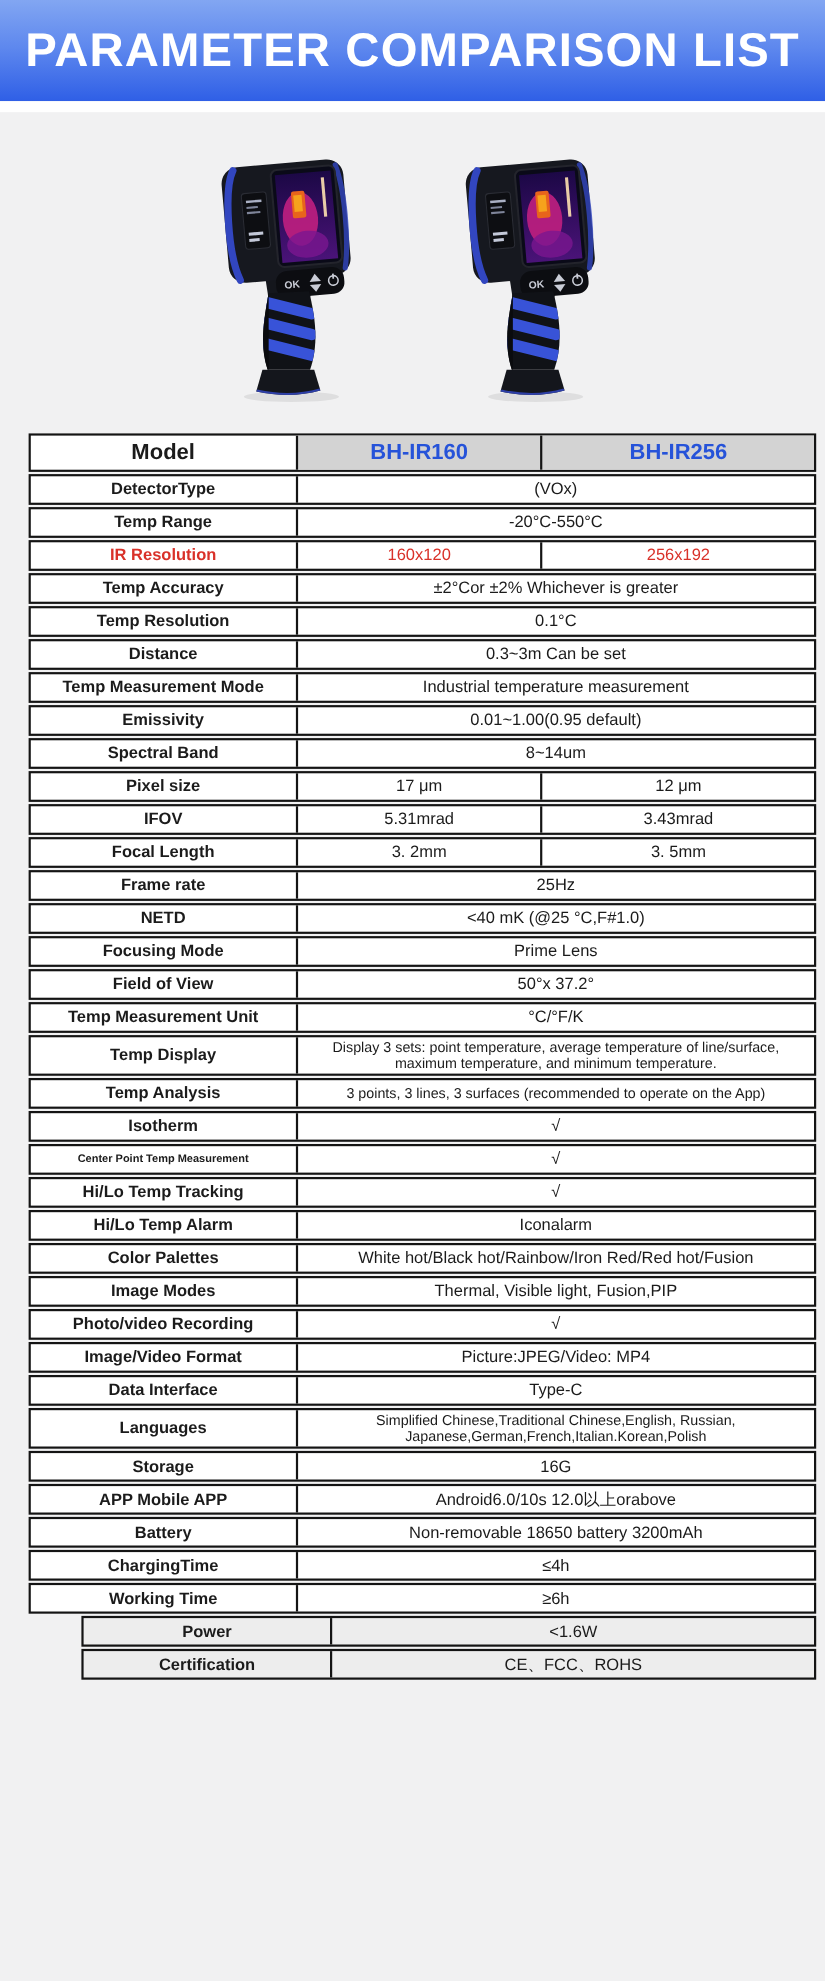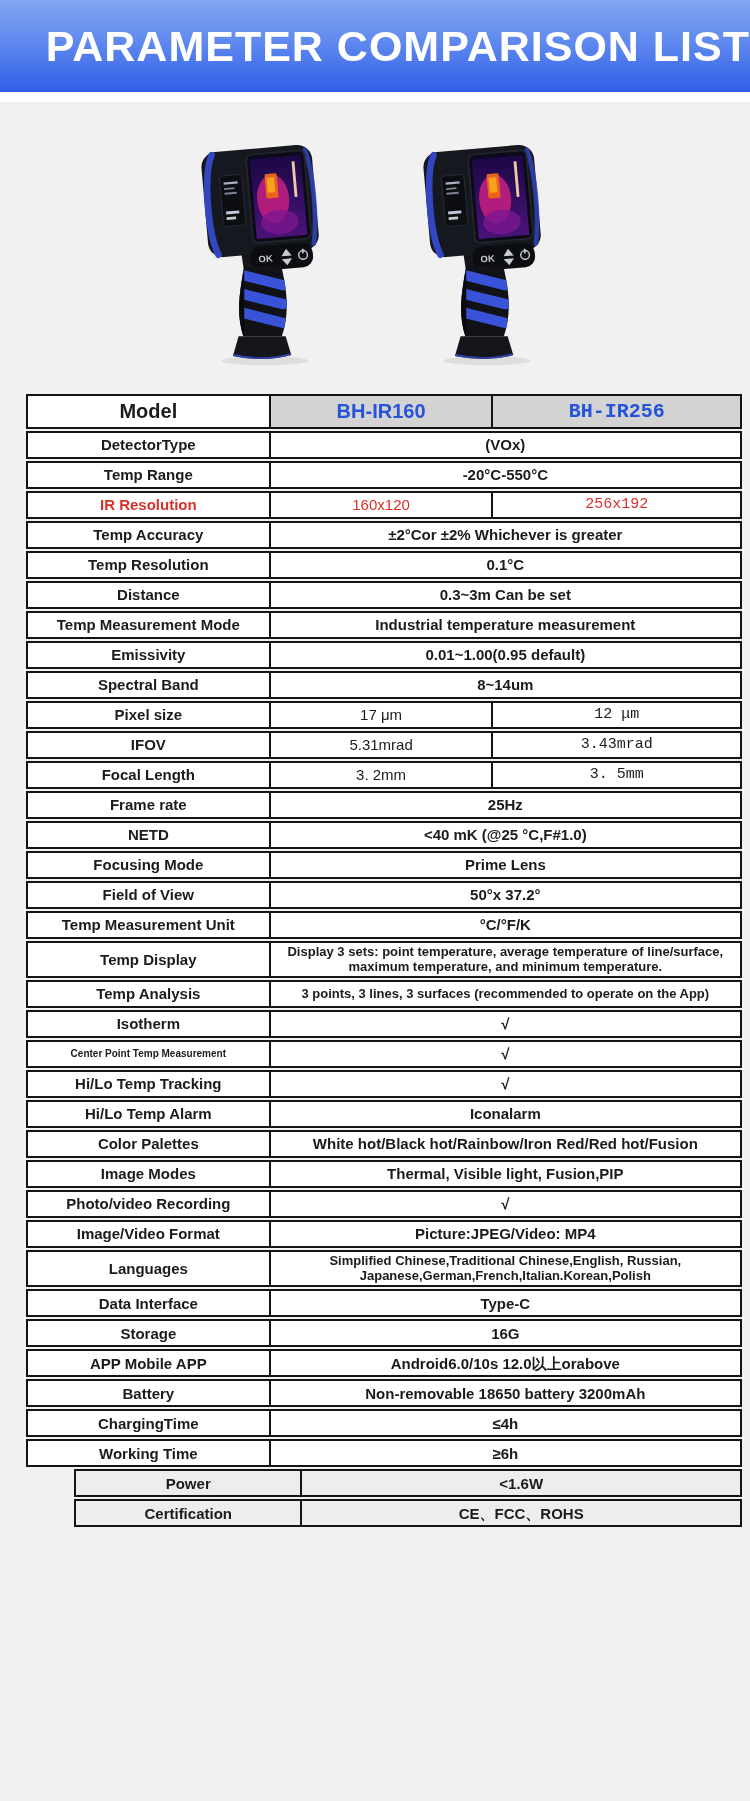--- a/index.html
+++ b/index.html
@@ -7,21 +7,21 @@
     width:750px;
     font-family:"Liberation Sans", sans-serif;
     background:var(--page_bg,#f1f1f2);
   }
   .page { width:750px; min-height:1801px; background:var(--page_bg,#f1f1f2); }
 
   
   .banner {
     height:92px;
     background:linear-gradient(180deg, var(--banner_top,#82a6f2) 0%, #5d87ee 48%, var(--banner_bottom,#2f5fe6) 100%);
-    display:flex; align-items:center; justify-content:flex-end;
+    display:flex; align-items:center; justify-content:center;
   }
   .banner .title {
     color:#ffffff; font-size:43px; font-weight:bold; letter-spacing:1px;
     margin:0; white-space:nowrap;
   }
   .banner-gap { height:10px; background:#ffffff; }
 
   
   .products {
     padding:34px 0 26px 0;
@@ -40,23 +40,23 @@
   }
   .cell {
     box-sizing:border-box;
     display:flex; align-items:center; justify-content:center;
     text-align:center;
     padding:2px 5px;
     font-size:15px; color:#1b1b1b; line-height:1.15;
   }
   .cell + .cell { border-left:2px solid var(--border_black,#141414); }
   .cell.label  { width:33.8%; font-weight:bold; }
-  .cell.merged { width:66.2%;font-weight:bold; }
+  .cell.merged { width:66.2%; }
   .cell.split1 { width:31.3%; }
-  .cell.split2 { width:34.9%;font-family:Liberation Mono, monospace; }
+  .cell.split2 { width:34.9%; }
 
   .header-row { min-height:31px; }
   .header-row .label { font-size:20px; }
   .header-row .brand {
     background:var(--header_grey,#d3d3d3);
     color:var(--model_blue,#2653d9);
     font-size:20px; font-weight:bold;
   }
   .row.red .cell  { color:var(--alert_red,#d93129); }
   .row.grey       { background:var(--row_grey,#ededed);margin-left:48px; }
@@ -242,29 +242,29 @@
         <div class="cell merged">Thermal, Visible light, Fusion,PIP</div>
       </div>
       <div class="row">
         <div class="cell label">Photo/video Recording</div>
         <div class="cell merged">√</div>
       </div>
       <div class="row">
         <div class="cell label">Image/Video Format</div>
         <div class="cell merged">Picture:JPEG/Video: MP4</div>
       </div>
+      <div class="row">
+        <div class="cell label">Data Interface</div>
+        <div class="cell merged">Type-C</div>
+      </div>
       <div class="row small">
         <div class="cell label">Languages</div>
         <div class="cell merged">Simplified Chinese,Traditional Chinese,English, Russian, Japanese,German,French,Italian.Korean,Polish</div>
       </div>
       <div class="row">
-        <div class="cell label">Data Interface</div>
-        <div class="cell merged">Type-C</div>
-      </div>
-      <div class="row">
         <div class="cell label">Storage</div>
         <div class="cell merged">16G</div>
       </div>
       <div class="row">
         <div class="cell label">APP Mobile APP</div>
         <div class="cell merged">Android6.0/10s 12.0以上orabove</div>
       </div>
       <div class="row">
         <div class="cell label">Battery</div>
         <div class="cell merged">Non-removable 18650 battery 3200mAh</div>

